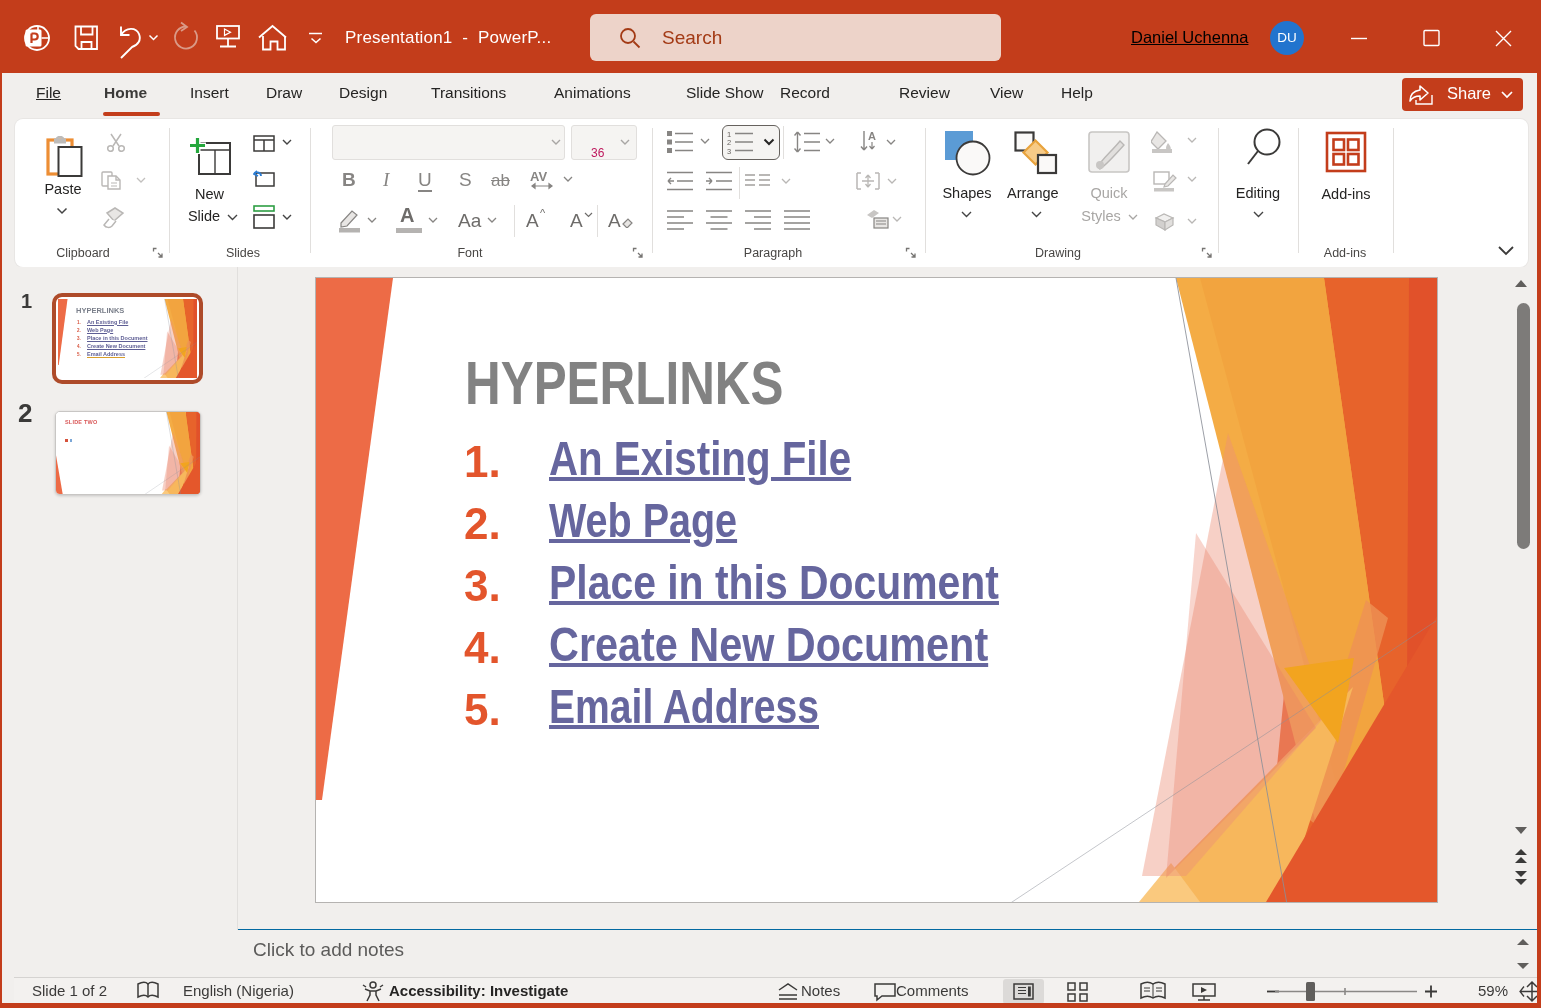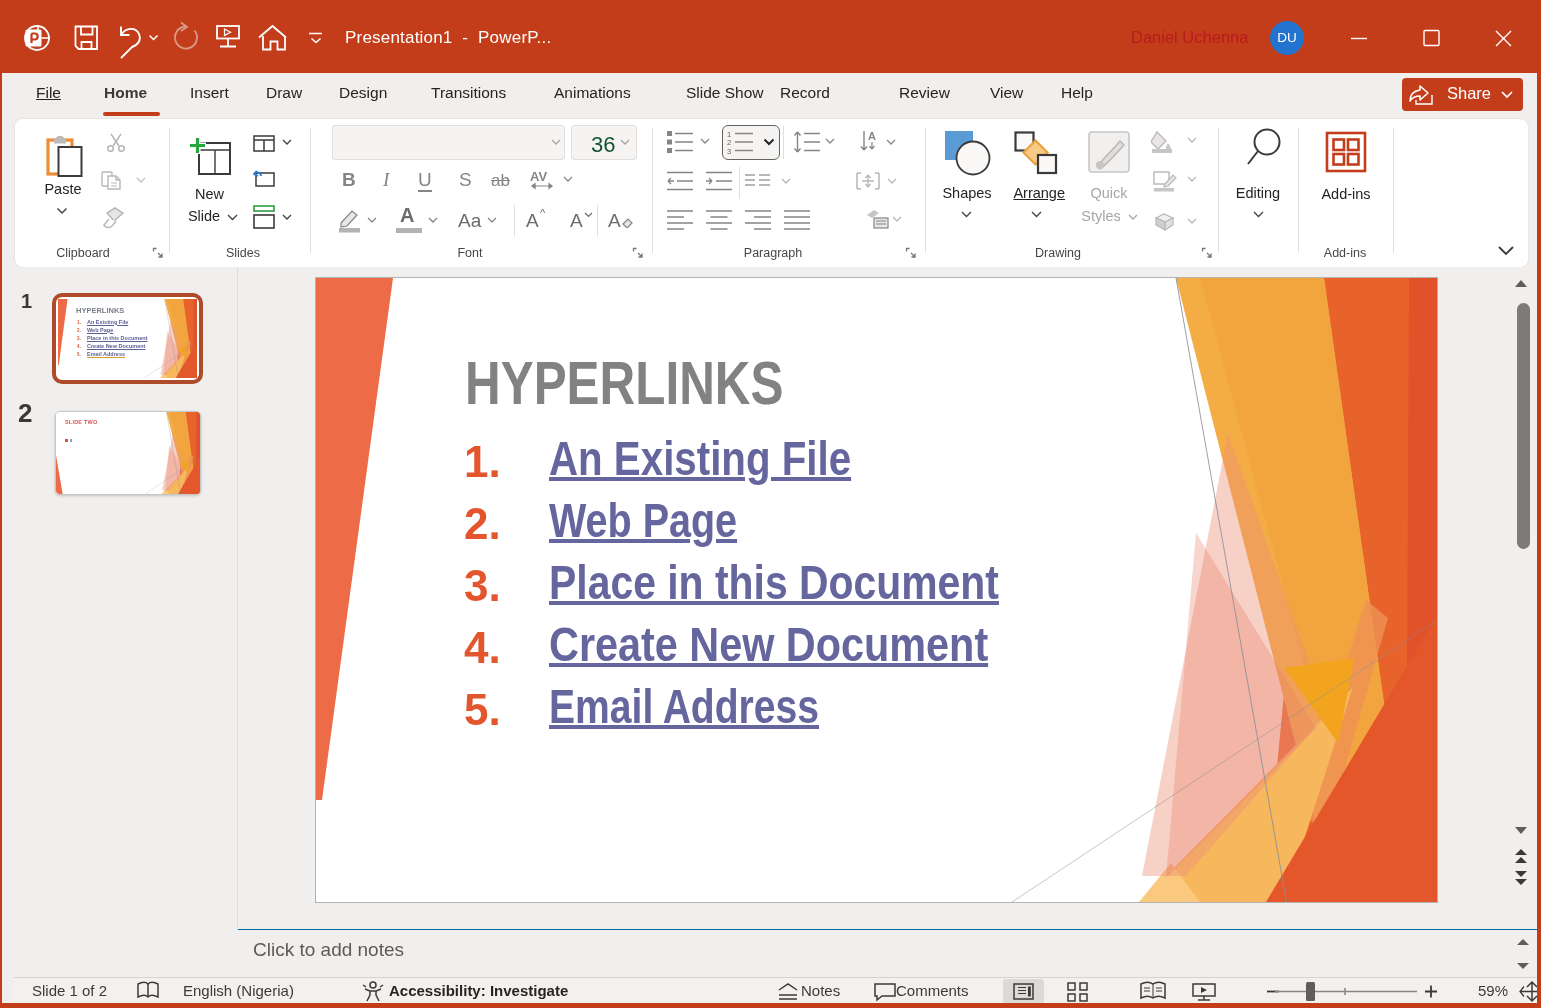--- a/index.html
+++ b/index.html
@@ -8,21 +8,21 @@
   #app { position:relative; width:1541px; height:731px; }
   svg { display:block; }
   
   #titlebar { position:absolute; left:0; top:0; width:1541px; height:73px; background:#C33D1B; }
   #borderL { position:absolute; left:0; top:73px; width:2px; height:935px; background:#C33D1B; z-index:50;}
   #borderR { position:absolute; right:0; top:73px; width:4px; height:935px; background:#C33D1B; z-index:50;}
   #borderB { position:absolute; left:0; top:1003px; width:1541px; height:5px; background:#C33D1B; z-index:51;}
   #ttext { position:absolute; left:345px; top:28px; color:#fff; font-size:17px; letter-spacing:.2px;}
   #search { position:absolute; left:590px; top:14px; width:411px; height:47px; background:#EDD3C9; border-radius:6px; }
   #search .stext { position:absolute; left:72px; top:13px; font-size:19px; color:#A33A15; }
-  #uname { position:absolute; left:1131px; top:28px; color:#b91c1c; font-size:16.5px; }
+  #uname { position:absolute; left:1131px; top:28px; color:#000000; font-size:16.5px;text-decoration:underline; }
   #avatar { position:absolute; left:1270px; top:21px; width:34px; height:34px; border-radius:50%; background:#2274CE; color:#fff; font-size:13.5px; text-align:center; line-height:34px; }
   
   #menubar { position:absolute; left:2px; top:73px; width:1535px; height:46px; background:#F1EFED; }
   .mtab { position:absolute; top:11px; font-size:15.5px; color:#252423; }
   .mtab.home { font-weight:bold; color:#3b3a39; }
   #homeline { position:absolute; left:101px; top:39px; width:57px; height:3.5px; background:#C33D1B; border-radius:2px; }
   #sharebtn { position:absolute; left:1400px; top:5px; width:121px; height:33px; background:#C33D1B; border-radius:4px; color:#fff; font-size:16.5px; }
   
   #ribbon { position:absolute; left:15px; top:119px; width:1513px; height:148px; background:#ffffff; border-radius:8px; box-shadow:0 0 0 1px #E8E6E4; }
   .rdiv { position:absolute; top:9px; height:125px; width:1px; background:#E1DFDD; }
@@ -80,20 +80,27 @@
       <path d="M263 36 V49.5 h7.5 v-8 h7 v8 h7.5 V36" stroke-width="1.8"></path>
 
       <path d="M309 33.5 h13 M311.5 38.5 l4.5 4 l4.5-4" stroke-width="1.6"></path>
 
       <path d="M1351 38.5 h16" stroke-width="1.4"></path>
       <rect x="1424" y="30.5" width="15" height="15" stroke-width="1.4" rx="1"></rect>
       <path d="M1496 31 l15 15 M1511 31 l-15 15" stroke-width="1.4"></path>
     </svg>
   </div>
   <div id="ttext">Presentation1&nbsp; -&nbsp; PowerP...</div>
+  <div id="search">
+      <span class="stext">Search</span>
+    <svg style="position:absolute;left:28px;top:12px;" width="24" height="24" viewBox="0 0 24 24" fill="none" stroke="#A33A15" stroke-width="1.8">
+        <circle cx="10" cy="10" r="7"></circle>
+        <path d="M15.5 15.5 l6 6"></path>
+      </svg>
+  </div>
   <div id="uname">Daniel Uchenna</div>
   <div id="avatar">DU</div>
 
   <div id="menubar">
     <span class="mtab" style="left:34px;text-decoration:underline;">File</span>
     <span class="mtab home" style="left:102px;">Home</span>
     <span class="mtab" style="left:188px;">Insert</span>
     <span class="mtab" style="left:264px;">Draw</span>
     <span class="mtab" style="left:337px;">Design</span>
     <span class="mtab" style="left:429px;">Transitions</span>
@@ -185,21 +192,21 @@
         <path d="M1 1 l4 4 l4-4" stroke="#444" fill="none" stroke-width="1.4"></path>
       </svg>
     <span class="glabel" style="left:158px;">Slides</span>
     <div class="rdiv" style="left:295px;"></div>
 
     <div class="abs" style="left:317px;top:6px;width:233px;height:35px;background:#F5F4F2;border:1px solid #E1DFDD;border-radius:3px;"></div>
     <svg class="abs" style="left:536px;top:20px;" width="10" height="7" viewBox="0 0 10 7">
         <path d="M1 1 l4 4 l4-4" stroke="#A8A6A4" fill="none" stroke-width="1.4"></path>
       </svg>
     <div class="abs" style="left:556px;top:6px;width:66px;height:35px;background:#F5F4F2;border:1px solid #E1DFDD;border-radius:3px;"></div>
-    <span class="abs" style="left:576px;top:13px;font-size:22px;color:#14532d;">36</span>
+    <span class="abs" style="left:576px;top:27px;font-size:12px;color:#be185d;">36</span>
     <svg class="abs" style="left:605px;top:20px;" width="10" height="7" viewBox="0 0 10 7">
         <path d="M1 1 l4 4 l4-4" stroke="#A8A6A4" fill="none" stroke-width="1.4"></path>
       </svg>
 
     <span class="abs" style="left:327px;top:50px;font-size:19px;font-weight:bold;color:#878583;">B</span>
     <span class="abs" style="left:368px;top:50px;font-size:19px;font-style:italic;font-family:'Liberation Serif',serif;color:#878583;">I</span>
     <span class="abs" style="left:403px;top:50px;font-size:19px;color:#878583;border-bottom:2px solid #878583;line-height:21px;">U</span>
     <span class="abs" style="left:444px;top:50px;font-size:19px;color:#878583;">S</span>
     <span class="abs" style="left:476px;top:52px;font-size:17px;color:#878583;text-decoration:line-through;">ab</span>
     <svg class="abs" style="left:515px;top:50px;" width="24" height="22" viewBox="0 0 24 22" fill="#878583">
@@ -361,21 +368,21 @@
     </svg>
     <span class="gtext" style="left:923px;top:66px;width:58px;text-align:center;">Shapes</span>
     <svg class="abs" style="left:946px;top:92px;" width="11" height="7" viewBox="0 0 11 7">
         <path d="M1 1 l4.5 4.5 l4.5-4.5" stroke="#444" fill="none" stroke-width="1.4"></path>
       </svg>
     <svg class="abs" style="left:999px;top:12px;" width="44" height="44" viewBox="0 0 44 44">
       <rect x="1.5" y="1.5" width="18" height="18" fill="#FAF9F8" stroke="#3b3a39" stroke-width="2.2"></rect>
       <rect x="13" y="13" width="17" height="17" fill="#F7CB87" stroke="#E8A33D" stroke-width="2.2" transform="rotate(45 21.5 21.5)"></rect>
       <rect x="24" y="24" width="18" height="18" fill="#FAF9F8" stroke="#3b3a39" stroke-width="2.2"></rect>
     </svg>
-    <span class="gtext" style="left:992px;top:66px;width:58px;text-align:right;text-decoration:underline;">Arrange</span>
+    <span class="gtext" style="left:992px;top:66px;width:58px;text-align:left;">Arrange</span>
     <svg class="abs" style="left:1016px;top:92px;" width="11" height="7" viewBox="0 0 11 7">
         <path d="M1 1 l4.5 4.5 l4.5-4.5" stroke="#444" fill="none" stroke-width="1.4"></path>
       </svg>
     <svg class="abs" style="left:1073px;top:12px;" width="42" height="44" viewBox="0 0 42 44">
       <rect x="1" y="1" width="40" height="40" rx="3" fill="#F1F0EF" stroke="#C8C6C4" stroke-width="1.6"></rect>
       <path d="M10 36 c2-6 14-16 22-26 l4 4 c-8 9-18 20-24 24 z" fill="#E1DFDD" stroke="#B9B7B5" stroke-width="1.4"></path>
       <circle cx="12" cy="34" r="4" fill="#C8C6C4"></circle>
     </svg>
     <span class="gtextg" style="left:1064px;top:66px;width:60px;text-align:center;">Quick</span>
     <span class="gtextg" style="left:1056px;top:89px;width:60px;text-align:center;">Styles</span>

